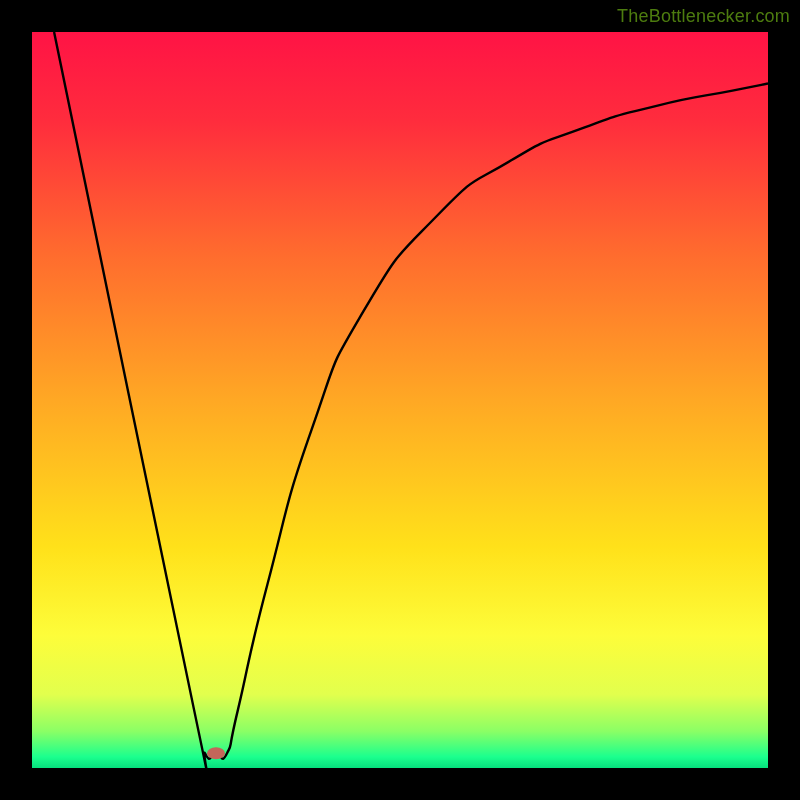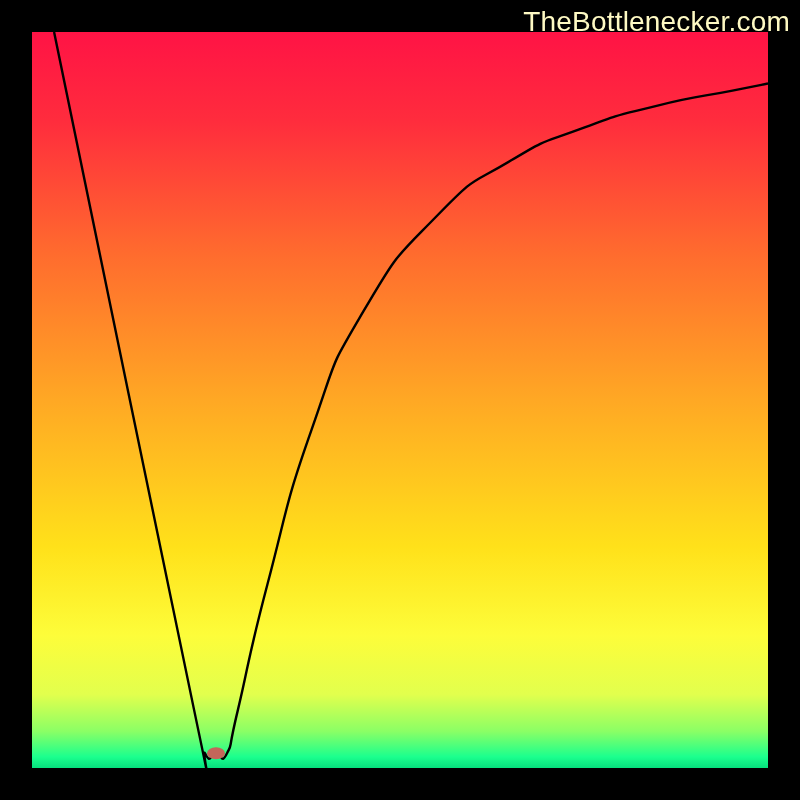--- a/index.html
+++ b/index.html
@@ -22,22 +22,22 @@
     position: absolute;
     left: 0;
     top: 0;
     width: 736px;
     height: 736px;
   }
   .watermark {
     position: absolute;
     top: 6px;
     right: 10px;
-    color: #fef9c3;
-    font-size: 28px;
+    color: #4d7c0f;
+    font-size: 18px;
     font-weight: 500;
     letter-spacing: 0.2px;
     z-index: 5;
     margin-left: 21px;
   }
   svg { display: block; }
 </style>
 </head>
 <body>
 

